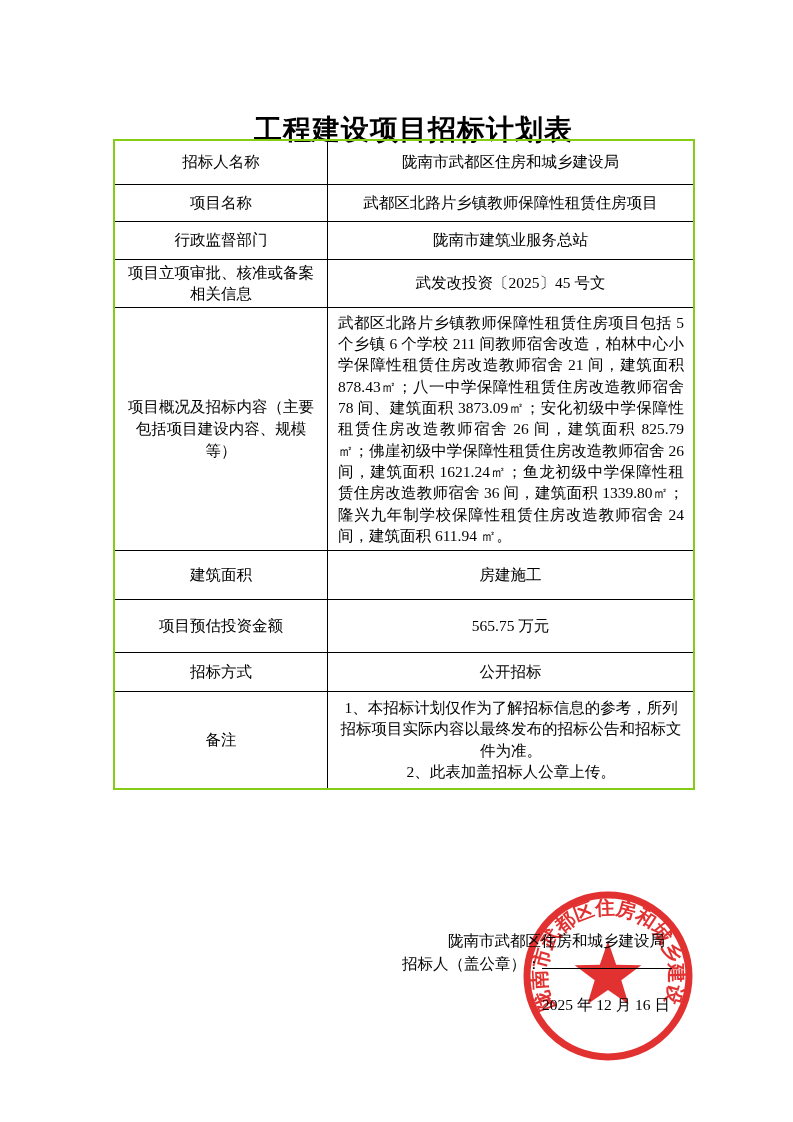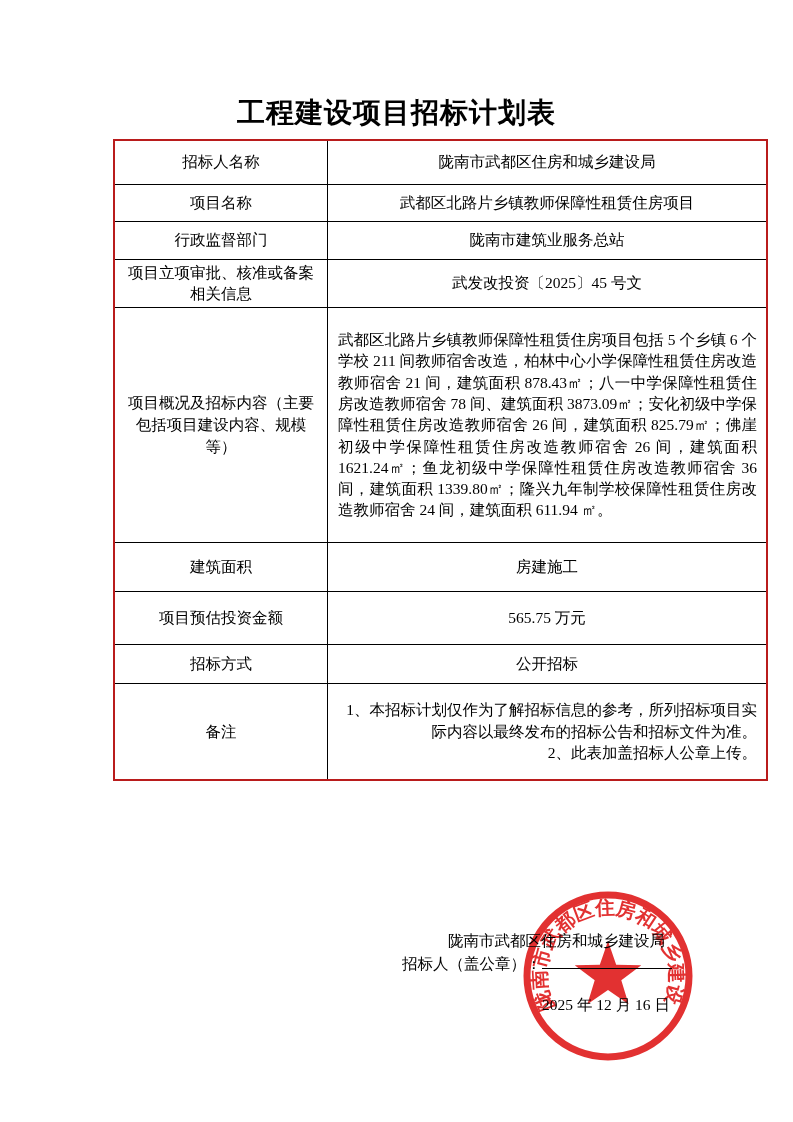--- a/index.html
+++ b/index.html
@@ -11,29 +11,29 @@
     color: #000;
     overflow: hidden;
   }
   .page-title {
     position: absolute;
     left: 113px; top: 94px; width: 567px;
     text-align: center;
     font-size: 28px;
     font-weight: 700;
     letter-spacing: 1px;
-    margin: 0;
+    margin: 17px;
   }
   table.main {
     position: absolute;
     left: 113px; top: 139px;
-    width: 655px;
+    width: 582px;
     border-collapse: collapse;
     table-layout: fixed;
-    border: 2px solid #b91c1c;
+    border: 2px solid #84cc16;
   }
   table.main td {
     border: 1.5px solid #000;
     font-size: 15.5px;
     line-height: 1.4;
   }
   td.label {
     width: 192px;
     text-align: center;
     vertical-align: middle;
@@ -44,21 +44,21 @@
     vertical-align: middle;
     padding: 2px 9px;
   }
   td.value.left {
     text-align: justify;
     line-height: 21.3px;
     padding: 4px 9px 4px 10px;
     margin-top: 39px;
   }
   td.value.remark {
-    text-align: right;
+    text-align: center;
     white-space: pre-line;
     line-height: 21.5px;
     vertical-align: middle;
     padding: 4px 9px 4px 10px;
   }
   tr.r1  { height: 44px; }
   tr.r2  { height: 37px; }
   tr.r3  { height: 38px; }
   tr.r4  { height: 42px; }
   tr.r5  { height: 235px; }

